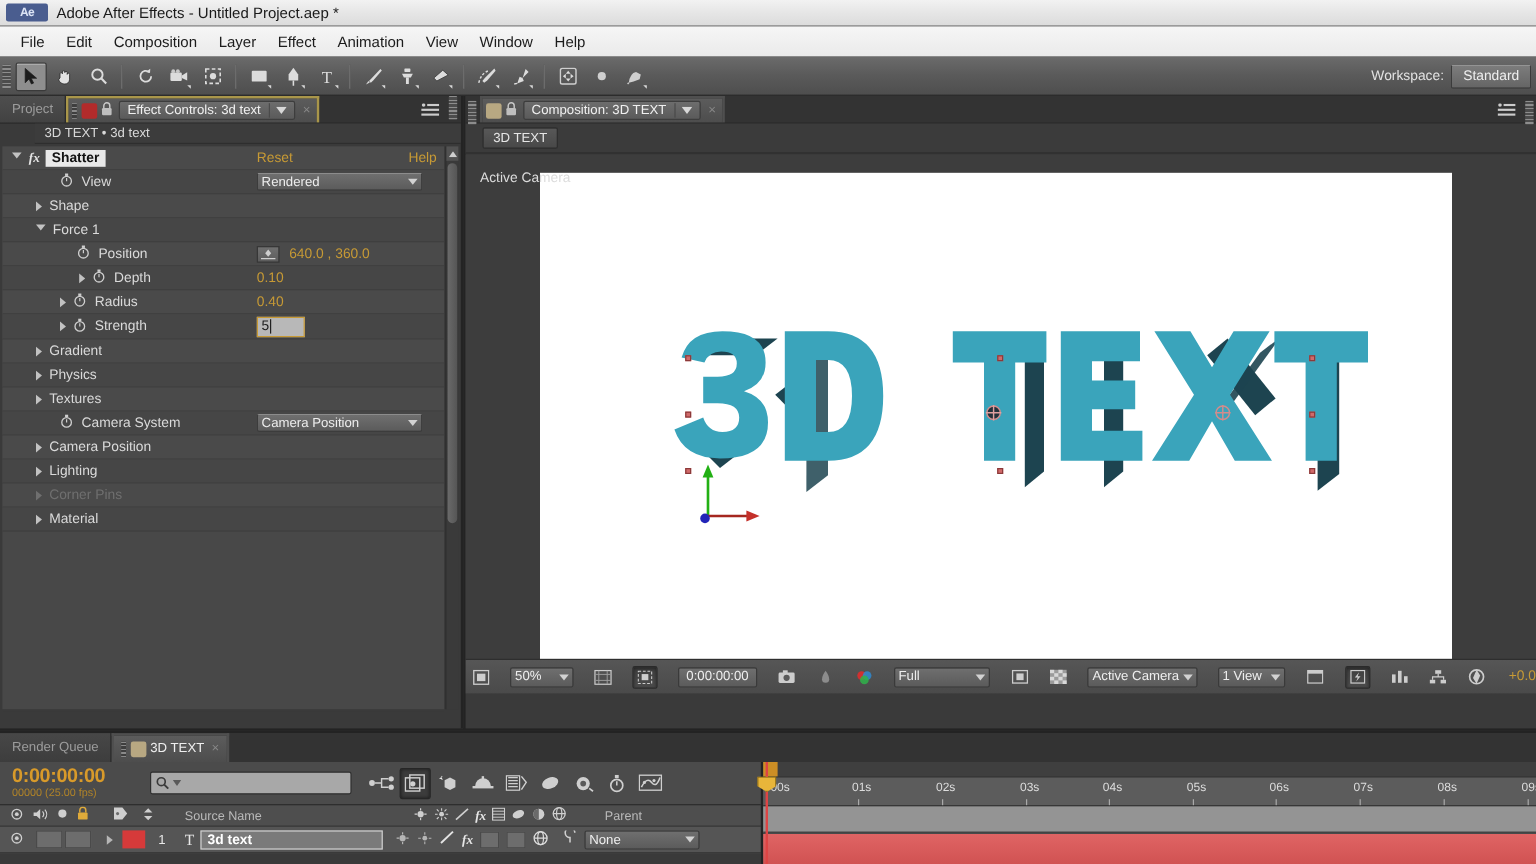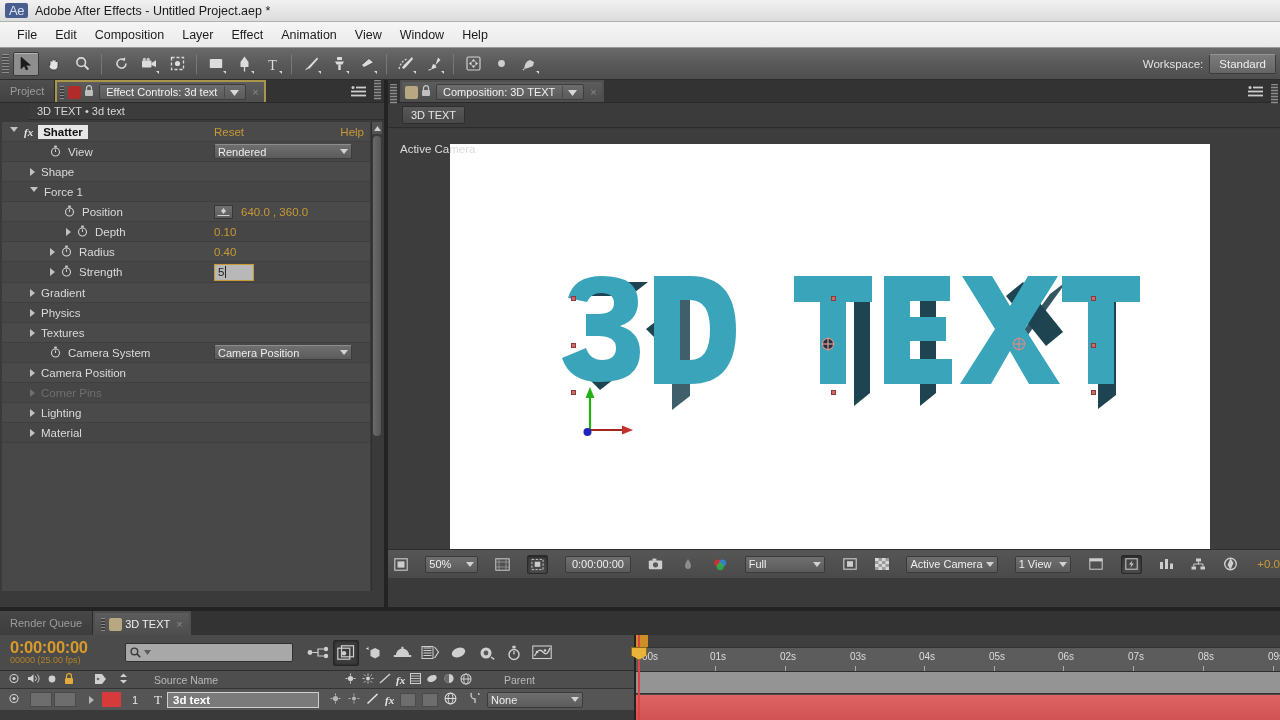--- a/index.html
+++ b/index.html
@@ -15,23 +15,23 @@
   #app { position: relative; width: 1280px; height: 720px; }
 
   
   .titlebar {
     position: absolute; left: 0; top: 0; width: 1280px; height: 22px;
     background: linear-gradient(180deg,#f2f2f2 0%,#e6e6e6 50%,#dcdcdc 100%);
     border-bottom: 1px solid #b0b0b0;
     display: flex; align-items: center; padding-left: 5px;
   }
   .ae-logo {
-    width: 23px; height: 15px; border-radius: 2px;
+    width: 35px; height: 15px; border-radius: 2px;
     background: #4a5d8f; color: #dbe3f5;
-    font-size: 13px; font-weight: normal;
+    font-size: 10px; font-weight: bold;
     display: flex; align-items: center; justify-content: center;
     margin-right: 7px; letter-spacing: -0.5px;
   }
   .title-text { color: #1a1a1a; font-size: 12.5px; }
 
   
   .menubar {
     position: absolute; left: 0; top: 22px; width: 1280px; height: 26px;
     background: linear-gradient(180deg,#f6f6f6 0%,#eaeaea 100%);
     border-bottom: 1px solid #9a9a9a;
@@ -678,30 +678,30 @@
       </div>
 
       <div class="ec-row">
         <div class="ec-label" style="padding-left:28px">
           <span class="tri"></span>
           <span>Camera Position</span>
         </div>
       </div>
 
       <div class="ec-row">
+        <div class="ec-label" style="padding-left:28px">
+          <span class="tri"></span>
+          <span>Lighting</span>
+        </div>
+      </div>
+
+      <div class="ec-row">
         <div class="ec-label dim" style="padding-left:28px">
           <span class="tri dimmed"></span>
           <span>Corner Pins</span>
-        </div>
-      </div>
-
-      <div class="ec-row">
-        <div class="ec-label" style="padding-left:28px">
-          <span class="tri"></span>
-          <span>Lighting</span>
         </div>
       </div>
 
       <div class="ec-row">
         <div class="ec-label" style="padding-left:28px">
           <span class="tri"></span>
           <span>Material</span>
         </div>
       </div>
 

